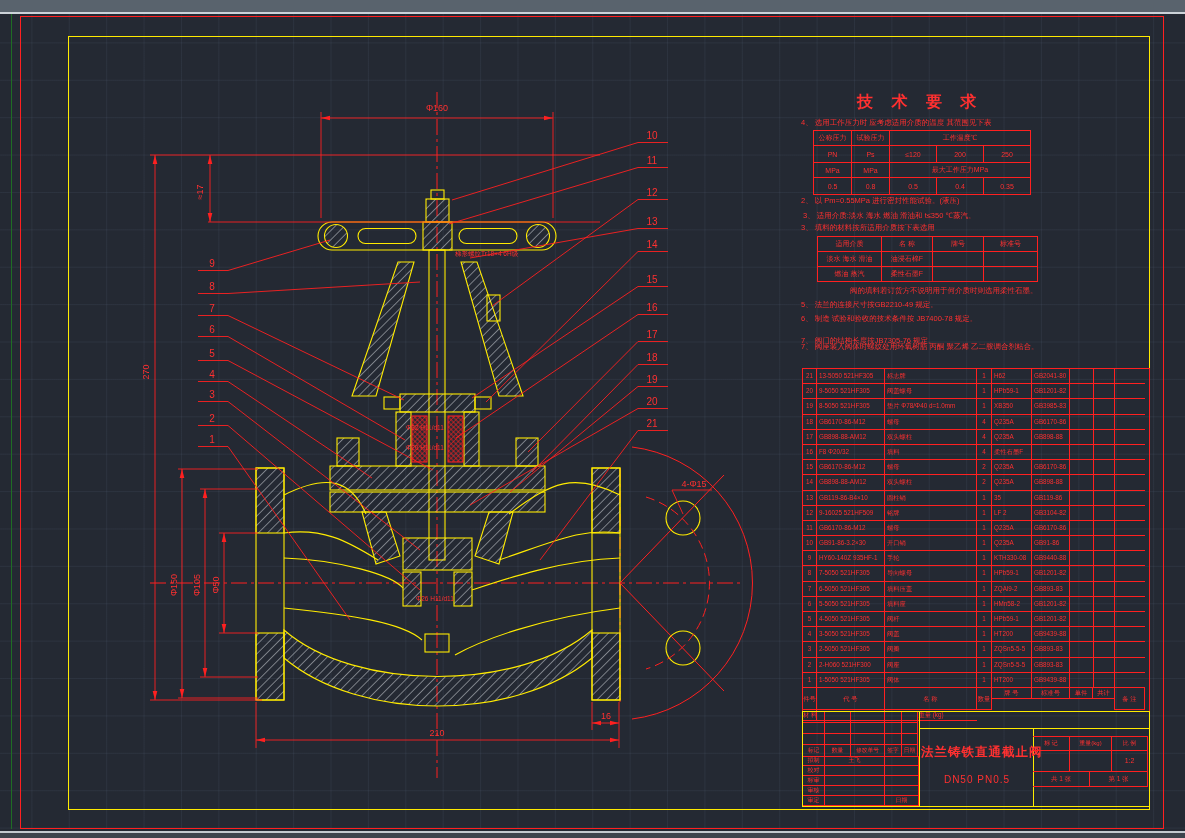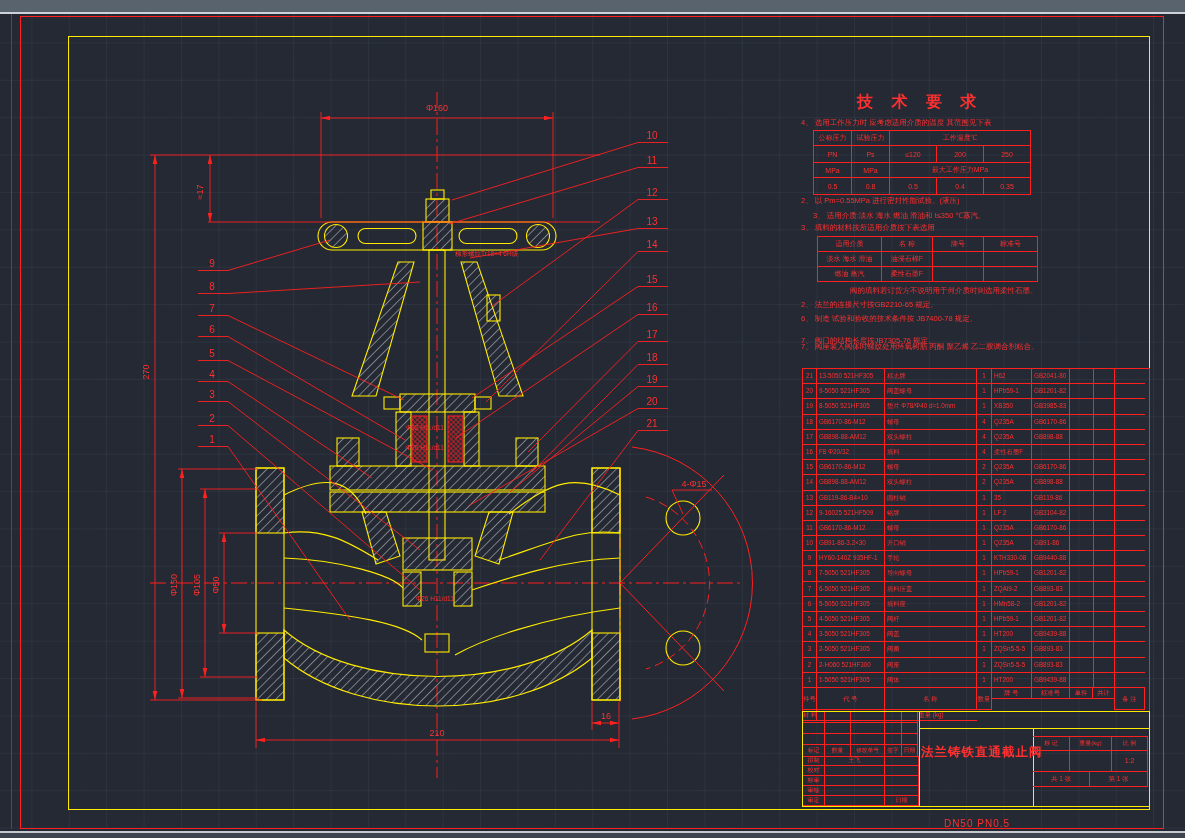--- a/index.html
+++ b/index.html
@@ -38,21 +38,21 @@
   .tb .hline{position:absolute;height:1px;background:#ffeb00;}
   .revgrid{position:absolute;left:0;top:0;width:116px;height:33px;display:grid;
     grid-template-columns:22px 26px 34px 17px 16px;grid-template-rows:11px 11px 11px;}
   .revgrid div{border-right:1px solid #ff2020;border-bottom:1px solid #ff2020;}
   .revhdr{position:absolute;left:0;top:33px;width:116px;display:grid;grid-template-columns:22px 26px 34px 17px 16px;}
   .revhdr div{border-right:1px solid #ff2020;border-bottom:1px solid #ff2020;font-size:5.8px;height:11px;line-height:11px;text-align:center;overflow:hidden;}
   .signrows{position:absolute;left:0;top:44px;width:116px;}
   .signrow{display:grid;grid-template-columns:22px 60px 34px;}
   .signrow div{border-right:1px solid #ff2020;border-bottom:1px solid #ff2020;font-size:6px;height:9px;line-height:9px;text-align:center;overflow:hidden;}
   .maintitle{position:absolute;left:118px;top:32px;width:112px;text-align:center;font-size:12.5px;font-weight:bold;letter-spacing:1px;white-space:nowrap;}
-  .spec{position:absolute;left:118px;top:62px;width:112px;text-align:center;font-size:10px;letter-spacing:1px;margin-top:44px;}
+  .spec{position:absolute;left:118px;top:62px;width:112px;text-align:center;font-size:10px;letter-spacing:1px;}
   .infogrid{position:absolute;left:230px;top:24px;width:115px;height:53px;border-top:1px solid #ff2020;}
   .inforow1{display:grid;grid-template-columns:37px 42px 36px;}
   .inforow1 div{border-right:1px solid #ff2020;border-bottom:1px solid #ff2020;font-size:6px;height:13px;line-height:13px;text-align:center;overflow:hidden;}
   .inforow2{display:grid;grid-template-columns:37px 42px 36px;}
   .inforow2 div{border-right:1px solid #ff2020;border-bottom:1px solid #ff2020;font-size:7px;height:20px;line-height:20px;text-align:center;}
   .inforow3{display:grid;grid-template-columns:57px 58px;}
   .inforow3 div{border-right:1px solid #ff2020;border-bottom:1px solid #ff2020;font-size:6.5px;height:14px;line-height:14px;text-align:center;}
 </style>
 </head>
 <body>
@@ -302,21 +302,21 @@
         <td>0.5</td>
         <td>0.8</td>
         <td>0.5</td>
         <td>0.4</td>
         <td>0.35</td>
       </tr>
     </tbody>
       </table>
 
     <div class="item" style="left:6px;top:108px;text-align:center;">2、 以 Pm=0.55MPa 进行密封性能试验。(液压)</div>
-    <div class="item" style="left:18px;top:122px;">3、 适用介质:淡水 海水 燃油 滑油和  t≤350 ℃蒸汽。</div>
+    <div class="item" style="left:8px;top:122px;">3、 适用介质:淡水 海水 燃油 滑油和  t≤350 ℃蒸汽。</div>
     <div class="item" style="left:6px;top:135px;">3、 填料的材料按所适用介质按下表选用</div>
 
     <table style="left:22px;top:148px;width:216px;">
       <tbody>
           <tr style="height:15px;">
         <td style="width:63px;">适用介质</td>
         <td style="width:50px;">名  称</td>
         <td style="width:50px;">牌号</td>
         <td style="width:53px;">标准号</td>
       </tr>
@@ -329,21 +329,21 @@
       <tr style="height:15px;">
         <td>燃油 蒸汽</td>
         <td>柔性石墨F</td>
         <td></td>
         <td></td>
       </tr>
     </tbody>
       </table>
 
     <div class="item" style="left:55px;top:198px;">阀的填料若订货方不说明用于何介质时则选用柔性石墨。</div>
-    <div class="item" style="left:6px;top:212px;">2、 法兰的连接尺寸按GB2210-65  规定。</div>
+    <div class="item" style="left:6px;top:212px;">5、 法兰的连接尺寸按GB2210-49  规定。</div>
     <div class="item" style="left:6px;top:226px;">6、 制造 试验和验收的技术条件按 JB7400-78  规定。</div>
     <div class="item" style="left:6px;top:248px;">7、 阀门的结构长度按JB7305-76  规定。</div>
     <div class="item" style="left:6px;top:254px;">7、 阀座装入阀体时螺纹处用环氧树脂 丙酮 聚乙烯 乙二胺调合剂粘合。</div>
   </div>
 
   <div class="bom">
     <div class="bom-grid" id="bom-rows">
         <div class="ctr">21</div>
         <div>13-5050 521HF305</div>
         <div>标志牌</div>

